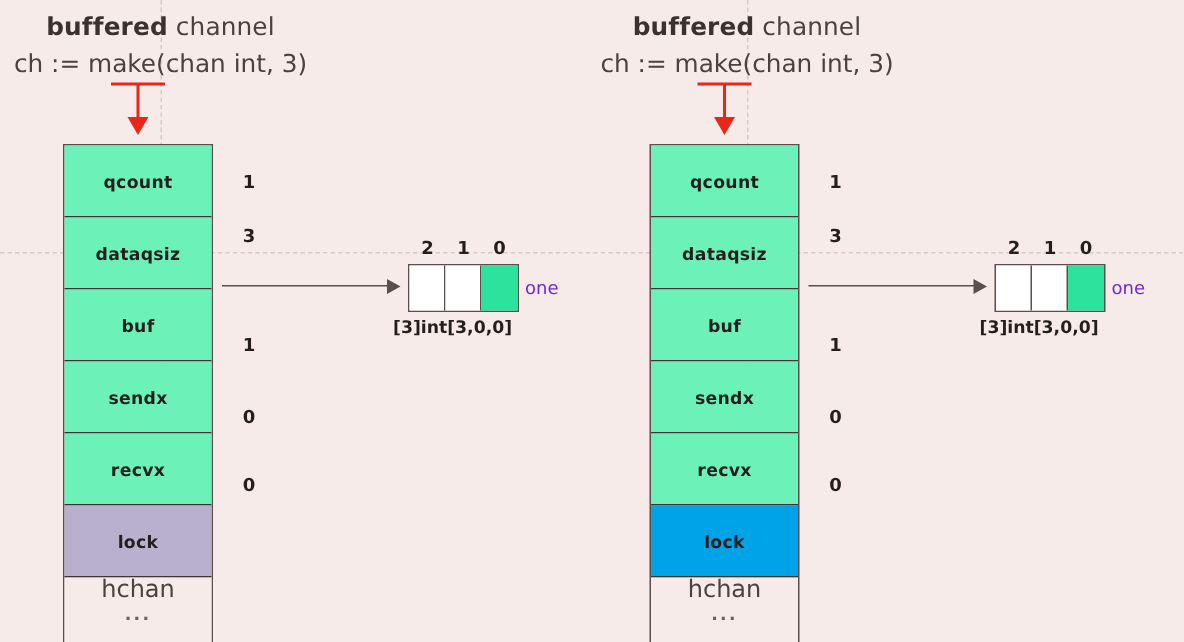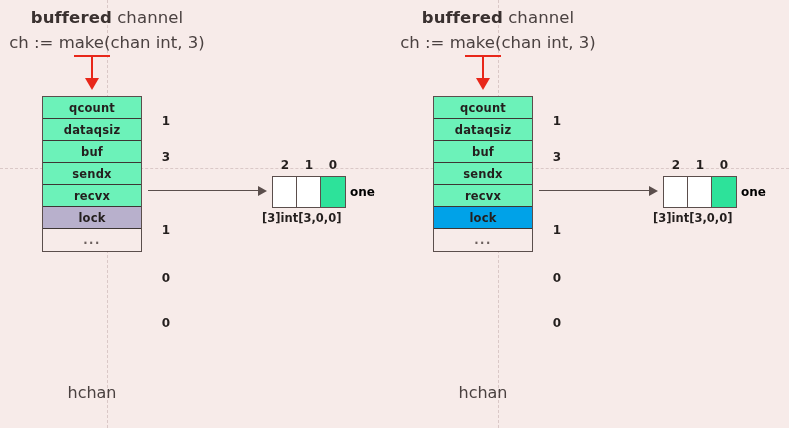--- a/index.html
+++ b/index.html
@@ -83,21 +83,21 @@
   }
 
   
   .hchan {
     position: absolute;
     width: 100px;
     border: 1.6px solid #5b4e4c;
     box-sizing: border-box;
   }
   .row {
-    height: 22px;
+    height: 48px;
     box-sizing: border-box;
     border-bottom: 1.6px solid #3d3634;
     background: #6cf2b9;
     display: flex;
     align-items: center;
     justify-content: center;
     font-size: 11.5px;
     font-weight: bold;
     color: #241f1e;
     letter-spacing: .2px;
@@ -155,22 +155,22 @@
     position: absolute;
     font-size: 12px;
     font-weight: bold;
     color: #241f1e;
     width: 14px;
     text-align: center;
   }
   .onelabel {
     position: absolute;
     font-size: 12px;
-    font-weight: bold;
-    color: #000000;
+    font-weight: normal;
+    color: #6d28d9;
     white-space: nowrap;
   }
   .typelabel {
     position: absolute;
     font-size: 11.5px;
     font-weight: bold;
     color: #241f1e;
     white-space: nowrap;
   }
   .structname {

